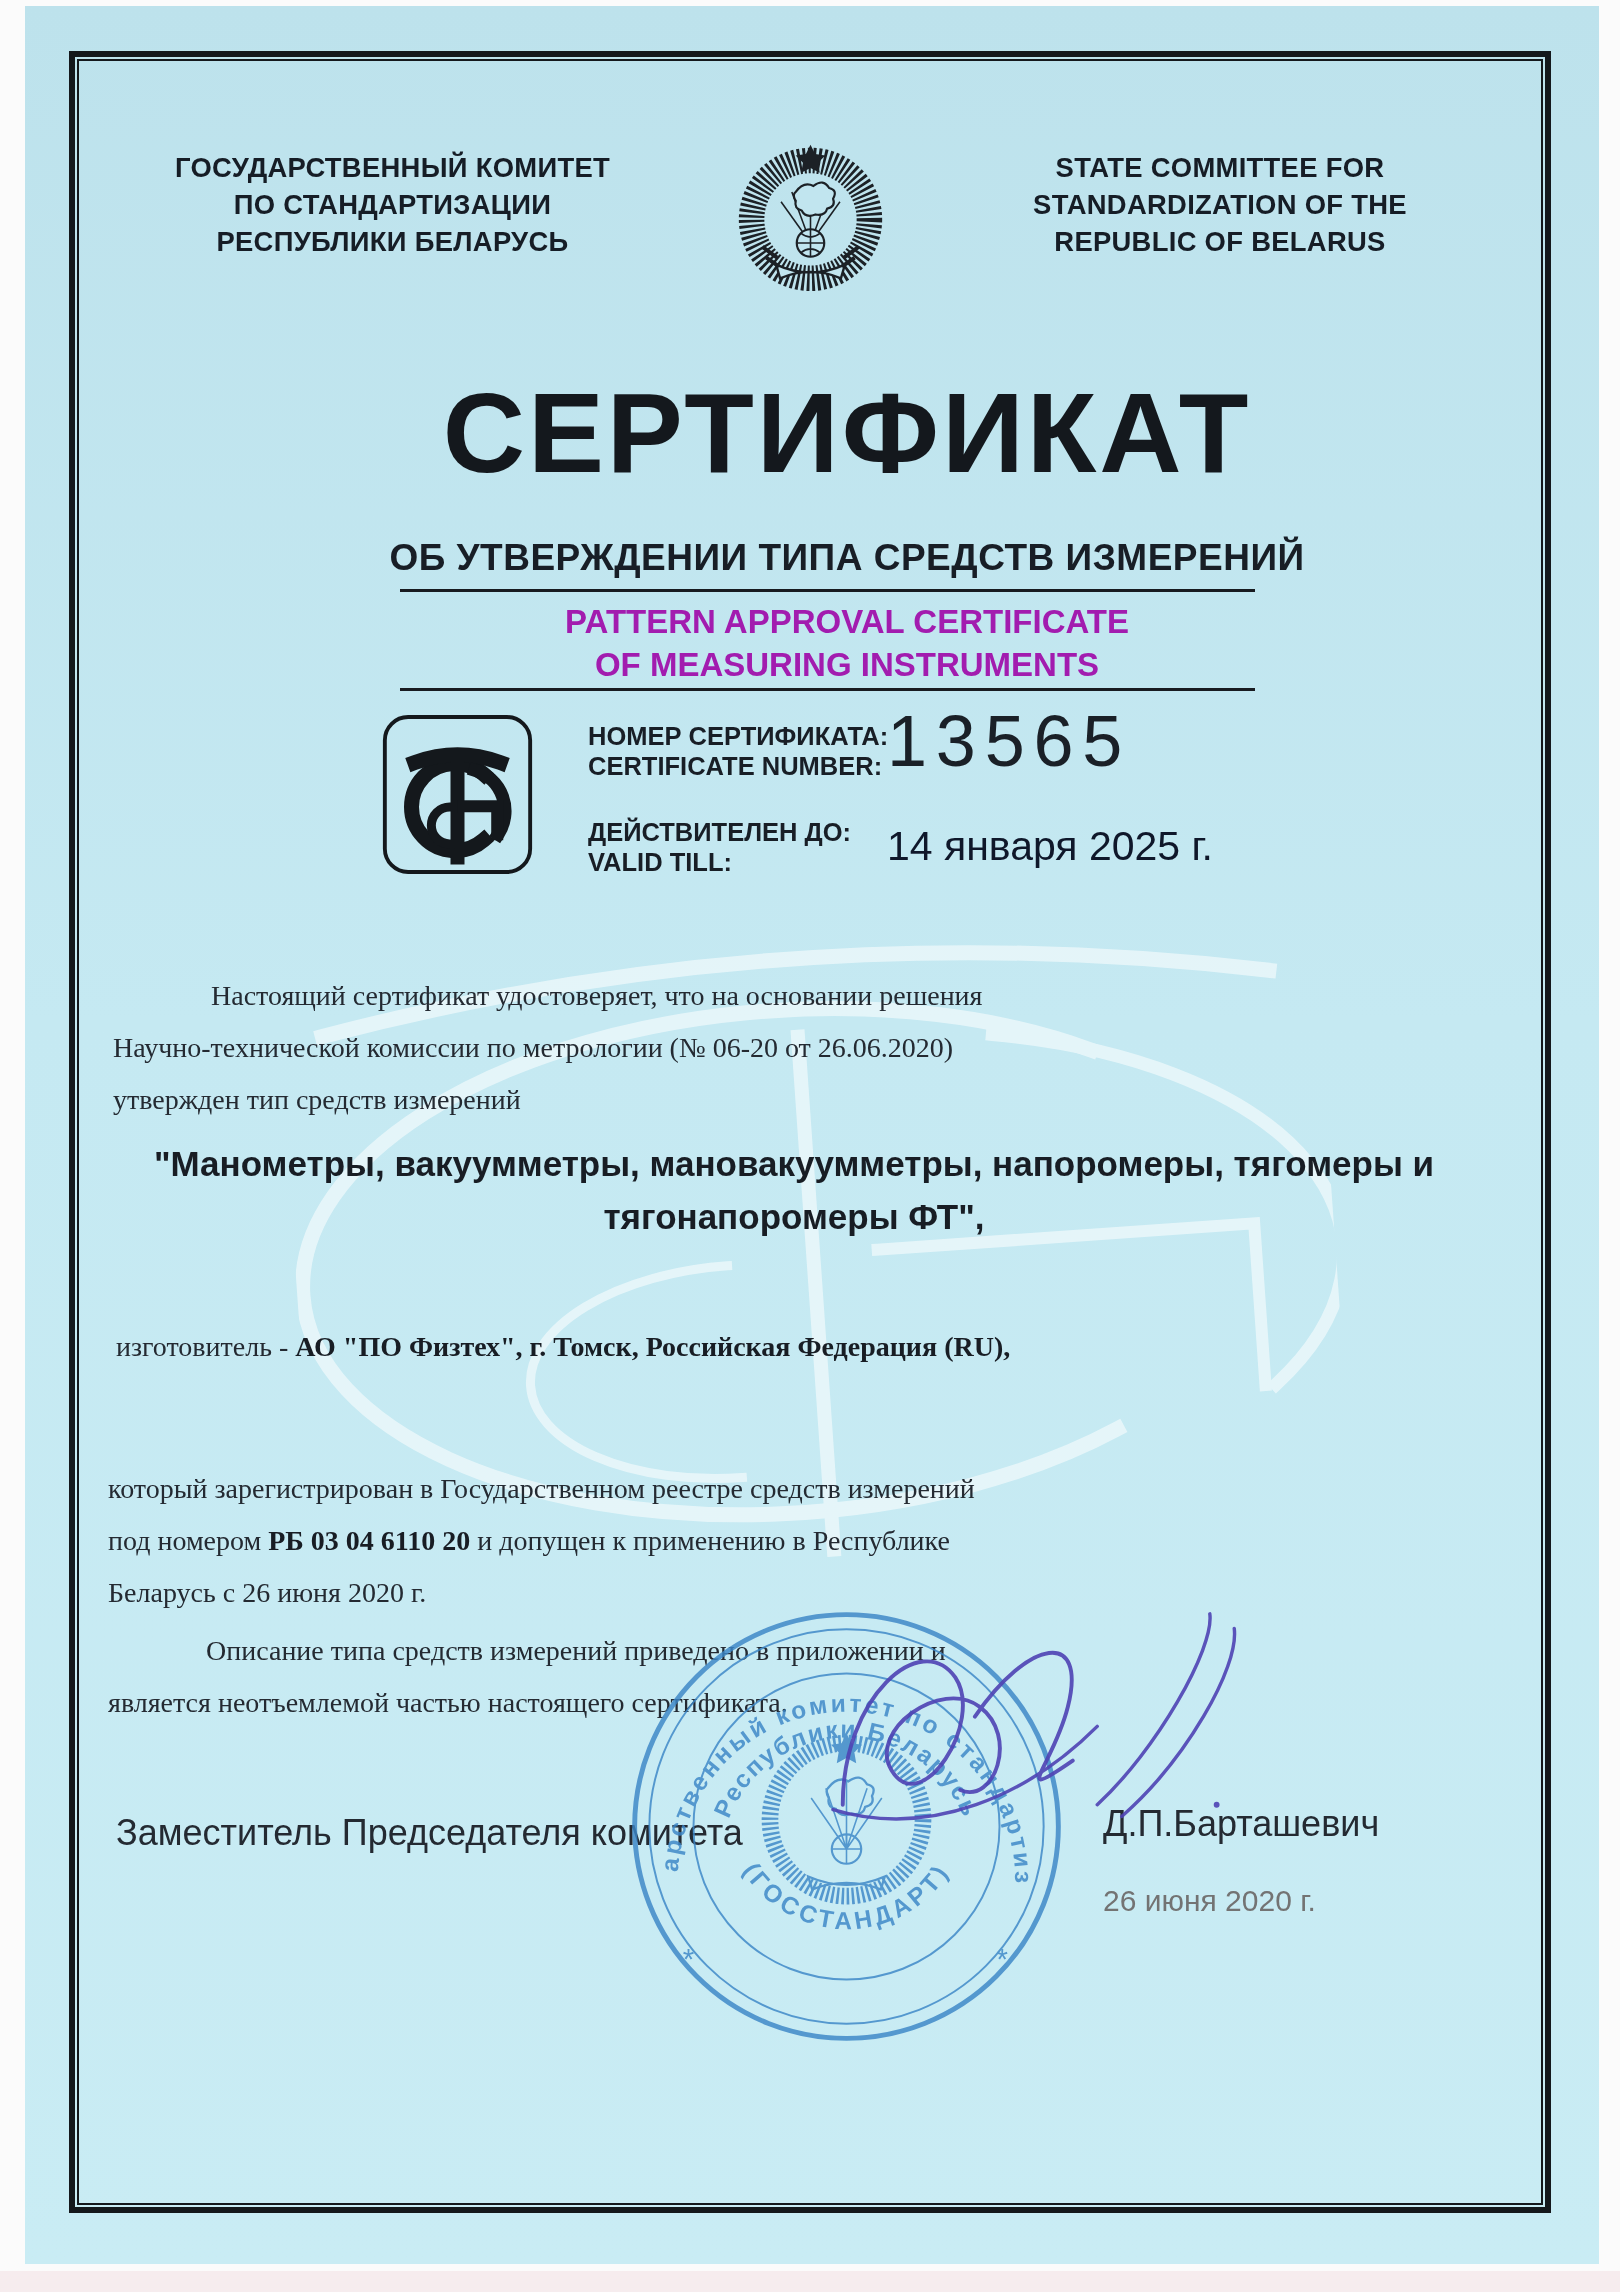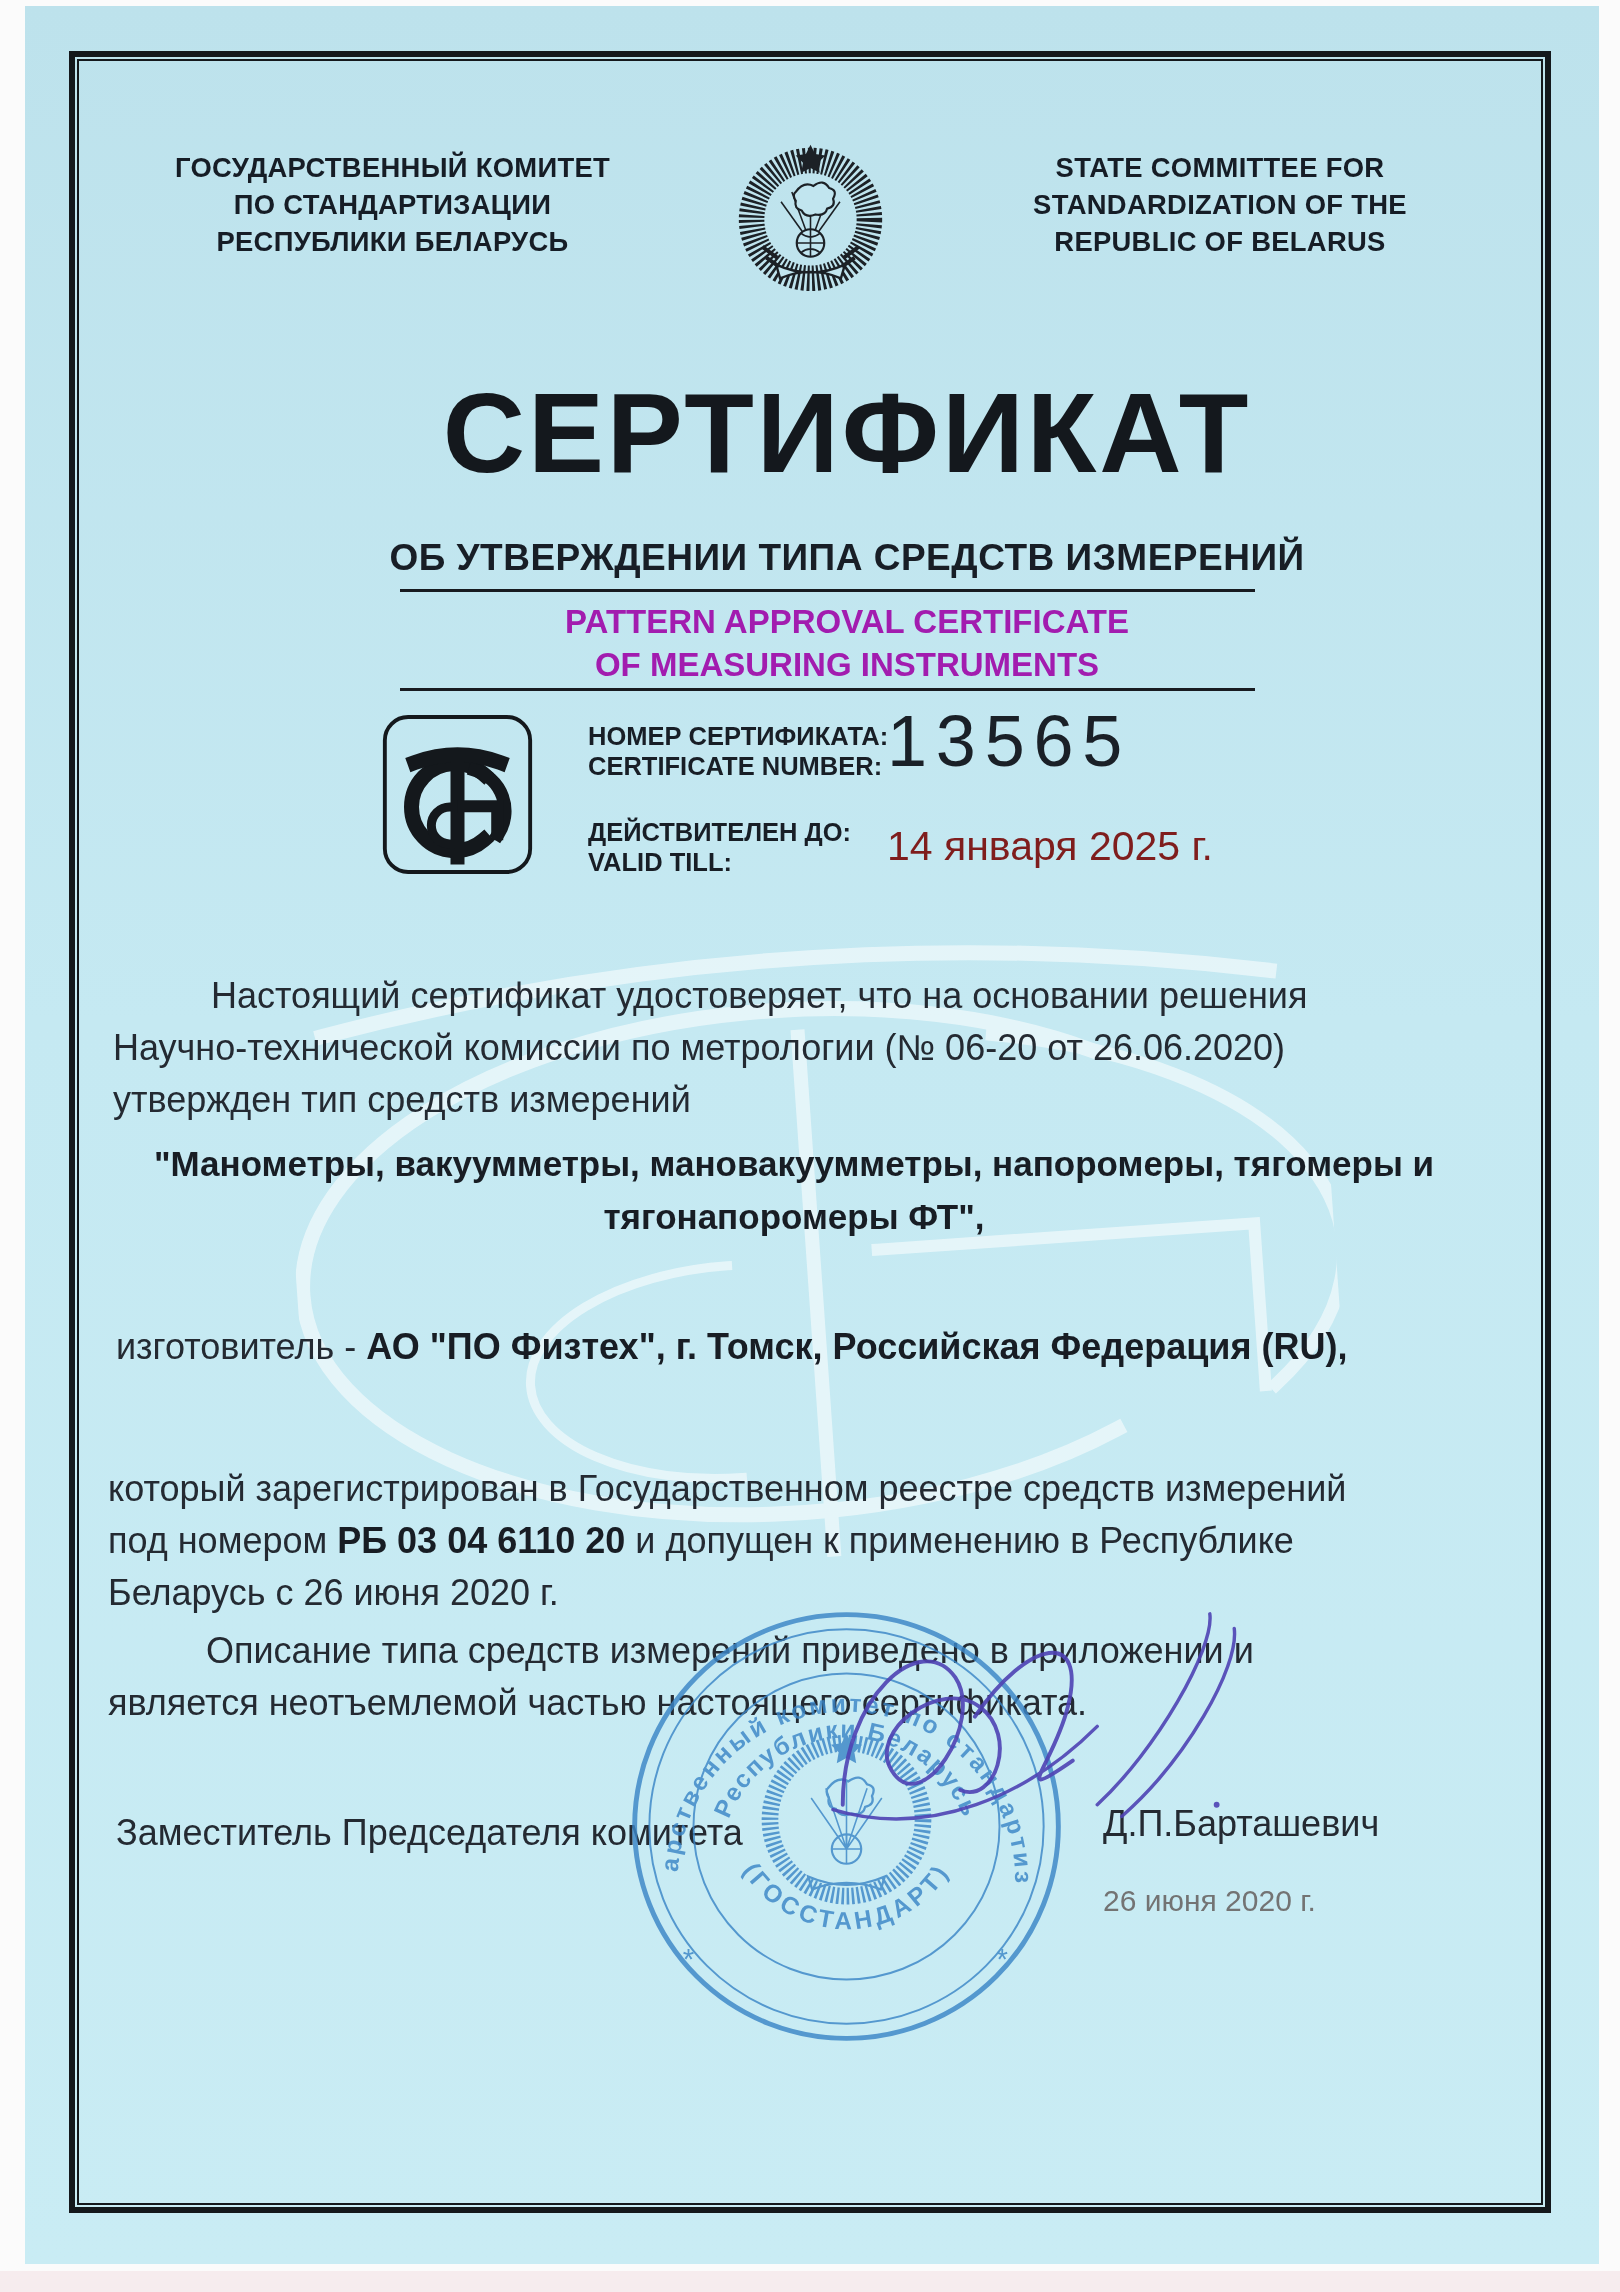--- a/index.html
+++ b/index.html
@@ -24,23 +24,23 @@
   
   .org{font-weight:700;font-size:27.4px;line-height:37px;text-align:center;color:#161d26;letter-spacing:0.3px;z-index:2;}
   
   .main-title{top:370px;font-size:114px;font-weight:700;letter-spacing:2.9px;color:#14181d;line-height:1.1;z-index:2;}
   .subtitle-ru{top:537px;font-size:37px;font-weight:700;letter-spacing:0.5px;z-index:2;color:#181e26;}
   .rule{height:2.9px;background:#181b20;left:400px;width:855px;z-index:2;}
   .subtitle-en{top:600px;font-size:33px;font-weight:700;line-height:43px;z-index:2;color:#a21caf;}
   
   .lbl{font-weight:700;font-size:25.5px;line-height:30px;color:#181e26;z-index:2;}
   .cert-number{left:887px;top:700px;font-size:72px;font-weight:400;letter-spacing:8.8px;color:#1a2027;z-index:2;}
-  .valid-value{left:887px;top:823px;font-size:41px;color:#7f1d1d;z-index:2;}
-  
-  .para{font-size:36px;line-height:52px;color:#242a32;z-index:2;}
+  .valid-value{left:887px;top:823px;font-size:41px;color:#0f172a;z-index:2;}
+  
+  .para{font-size:28px;line-height:52px;color:#242a32;z-index:2;font-family:Liberation Serif, serif;}
   .indent{padding-left:98px;}
   .b{font-weight:700;color:#181d24;}
   .device{left:98px;width:1392px;text-align:center;font-weight:700;font-size:35px;line-height:53px;color:#181d24;z-index:2;}
   
   .watermark{left:294px;top:902px;z-index:1;opacity:0.55;transform:rotate(-4deg);color:#ffffff;}
   
   .stamp{left:616px;top:1596px;z-index:3;opacity:0.82;color:#3b86c7;}
   .sig{left:774px;top:1560px;z-index:4;}
   .sign-label{left:116px;top:1812px;font-size:36px;color:#242a32;z-index:2;}
   .sign-name{left:1103px;top:1803px;font-size:36px;color:#242a32;z-index:2;}

